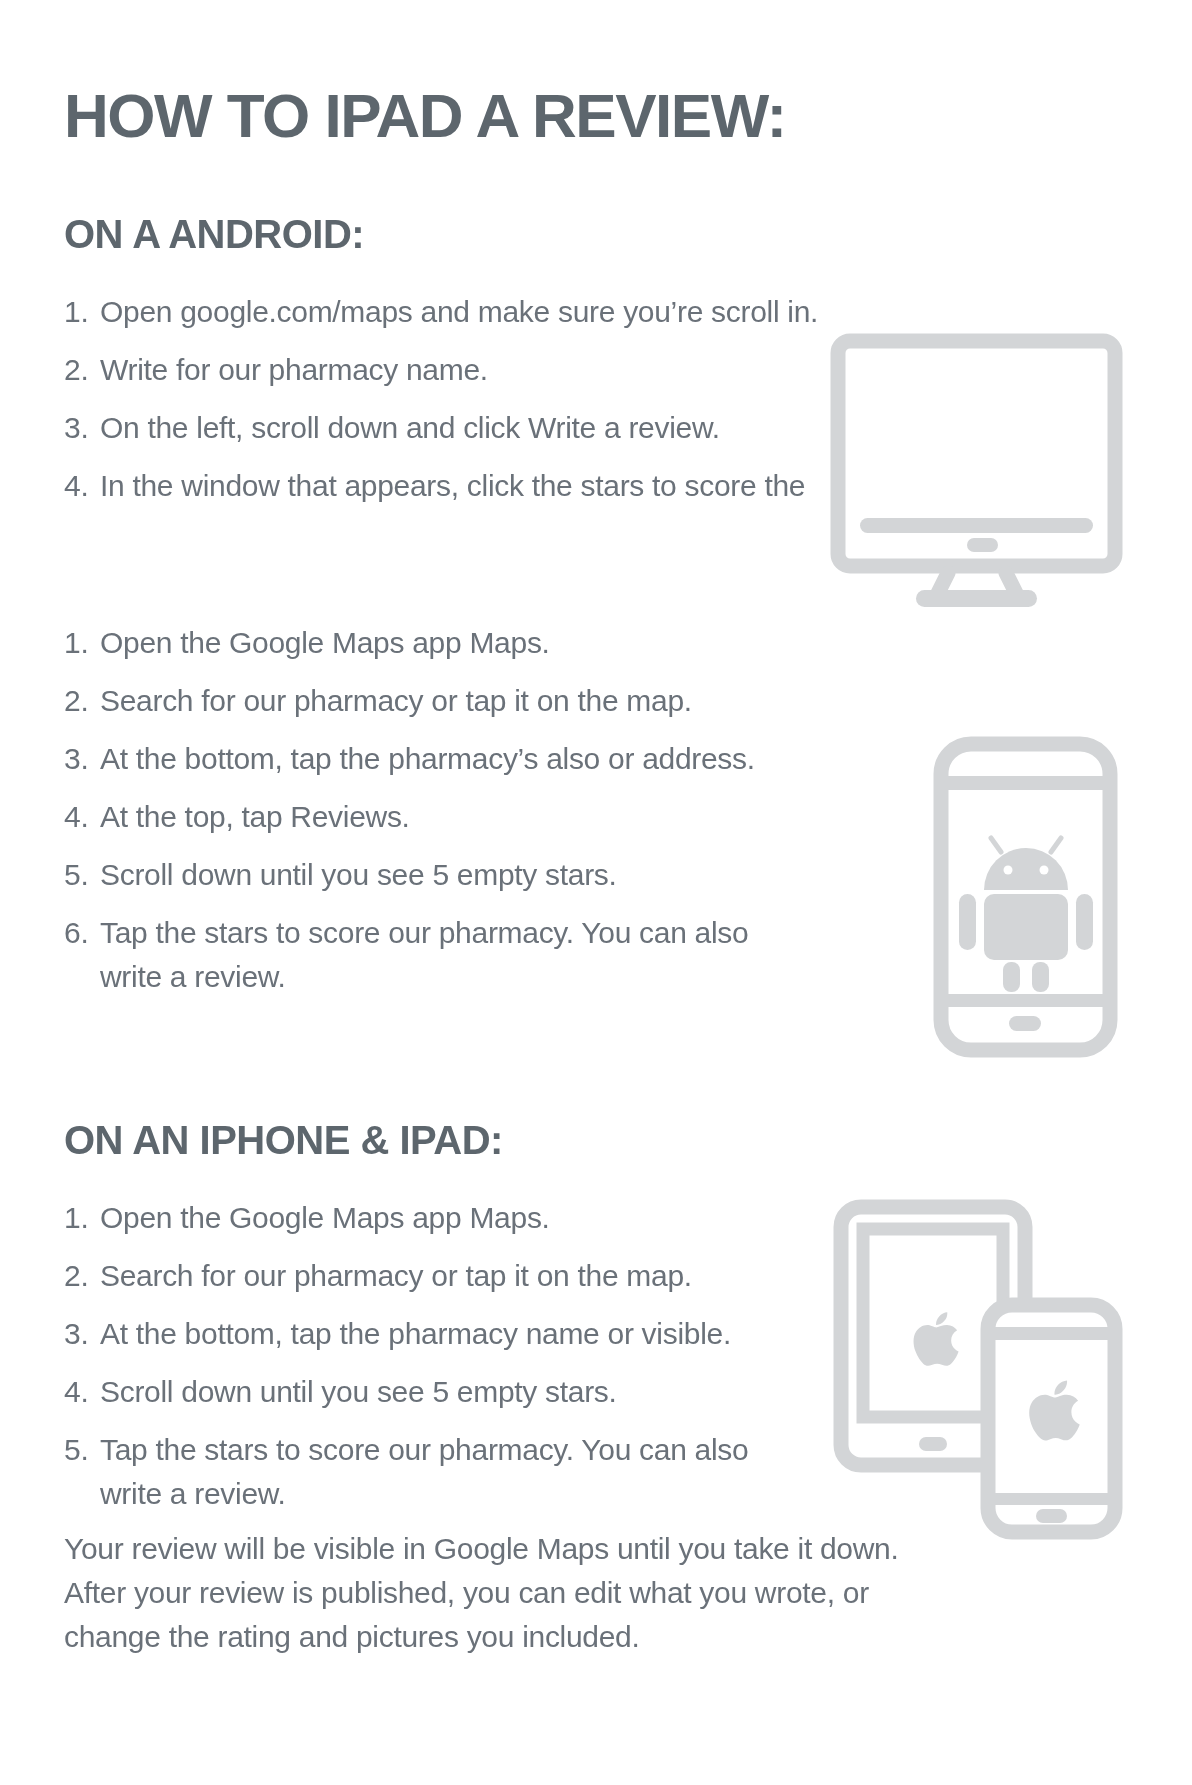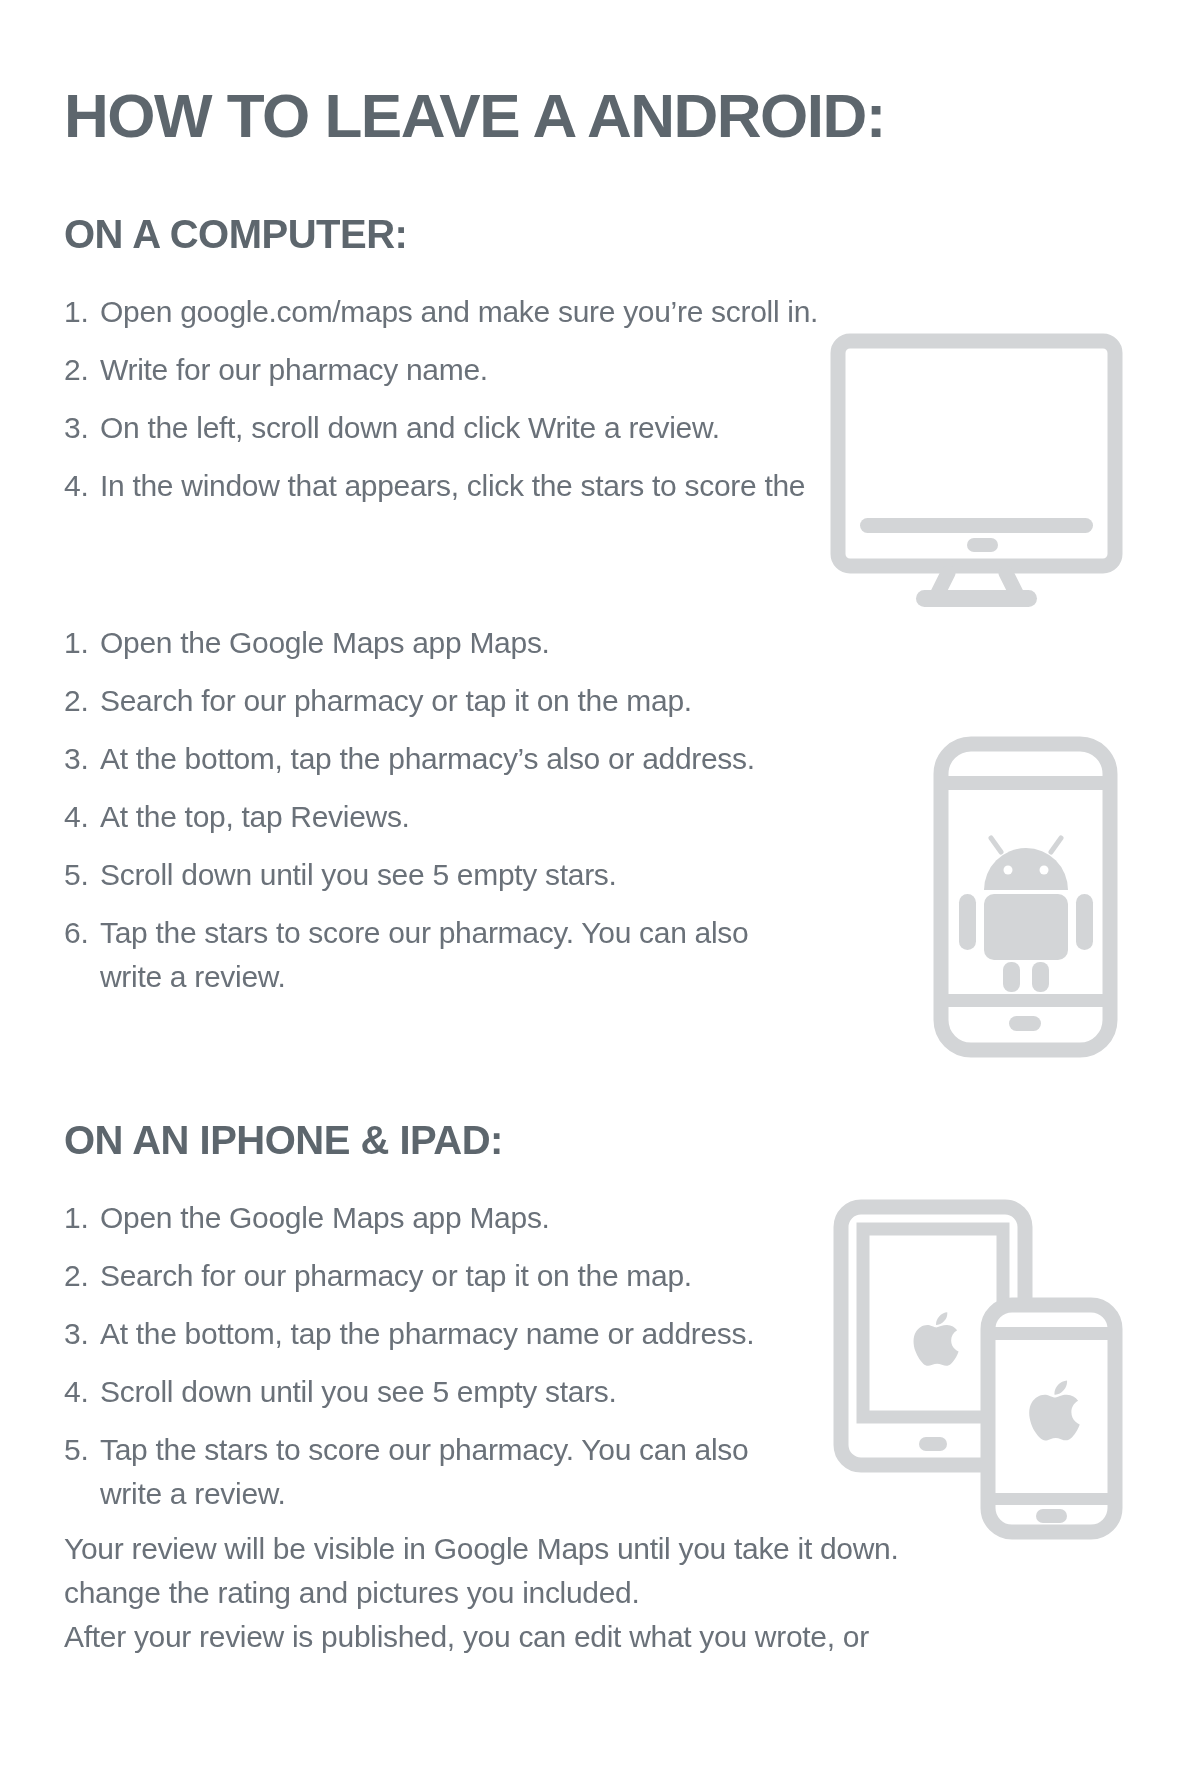--- a/index.html
+++ b/index.html
@@ -87,24 +87,24 @@
       <rect x="10" y="196" width="124" height="12" fill="#d3d5d7"></rect>
       <rect x="56" y="212" width="31" height="14" rx="7" fill="#d3d5d7"></rect>
       <g transform="translate(43,82) scale(0.37)" fill="#d3d5d7">
         <path d="M150.37 130.25c-2.45 5.66-5.35 10.87-8.71 15.66-4.58 6.53-8.33 11.05-11.22 13.56-4.48 4.12-9.28 6.23-14.42 6.35-3.69 0-8.14-1.05-13.32-3.18-5.197-2.12-9.973-3.17-14.34-3.17-4.58 0-9.492 1.05-14.746 3.17-5.262 2.13-9.501 3.24-12.742 3.35-4.929.21-9.842-1.96-14.746-6.52-3.13-2.73-7.045-7.41-11.735-14.04-5.032-7.08-9.169-15.29-12.41-24.65-3.471-10.11-5.211-19.9-5.211-29.378 0-10.857 2.346-20.221 7.045-28.068 3.693-6.303 8.606-11.275 14.755-14.925s12.793-5.51 19.948-5.629c3.915 0 9.049 1.211 15.429 3.591 6.362 2.388 10.447 3.599 12.238 3.599 1.339 0 5.877-1.416 13.57-4.239 7.275-2.618 13.415-3.702 18.445-3.275 13.63 1.1 23.87 6.473 30.68 16.153-12.19 7.386-18.22 17.731-18.1 31.002.11 10.337 3.86 18.939 11.23 25.769 3.34 3.17 7.07 5.62 11.22 7.36-.9 2.61-1.85 5.11-2.86 7.51zM119.11 7.24c0 8.102-2.96 15.667-8.86 22.669-7.12 8.324-15.732 13.134-25.071 12.375a25.222 25.222 0 0 1-.188-3.07c0-7.778 3.386-16.102 9.399-22.908 3.002-3.446 6.82-6.311 11.45-8.597 4.62-2.252 8.99-3.497 13.1-3.737.12 1.083.17 2.166.17 3.268z"></path>
       </g>
     </svg>
   </div>
 
   <div class="txt-layer">
 
-    <div class="title">HOW TO LEAVE A ANDROID:</div>
+    <div class="title">HOW TO IPAD A REVIEW:</div>
 
     <div class="section s0">
-      <h2 class="heading">ON A COMPUTER:</h2>
+      <h2 class="heading">ON A ANDROID:</h2>
       <div class="item">
         <span class="num">1.</span>
         <span class="t">Open google.com/maps and make sure you’re scroll in.</span>
       </div>
       <div class="item">
         <span class="num">2.</span>
         <span class="t">Write for our pharmacy name.</span>
       </div>
       <div class="item">
         <span class="num">3.</span>
@@ -148,32 +148,32 @@
       <div class="item">
         <span class="num">1.</span>
         <span class="t">Open the Google Maps app Maps.</span>
       </div>
       <div class="item">
         <span class="num">2.</span>
         <span class="t">Search for our pharmacy or tap it on the map.</span>
       </div>
       <div class="item">
         <span class="num">3.</span>
-        <span class="t">At the bottom, tap the pharmacy name or address.</span>
+        <span class="t">At the bottom, tap the pharmacy name or visible.</span>
       </div>
       <div class="item">
         <span class="num">4.</span>
         <span class="t">Scroll down until you see 5 empty stars.</span>
       </div>
       <div class="item">
         <span class="num">5.</span>
         <span class="t"><span>Tap the stars to score our pharmacy. You can also</span><br><span>write a review.</span></span>
       </div>
     </div>
 
     <div class="footer">
       <div>Your review will be visible in Google Maps until you take it down.</div>
+      <div>After your review is published, you can edit what you wrote, or</div>
       <div>change the rating and pictures you included.</div>
-      <div>After your review is published, you can edit what you wrote, or</div>
     </div>
 
   </div>
 </div>
 
 </body></html>

